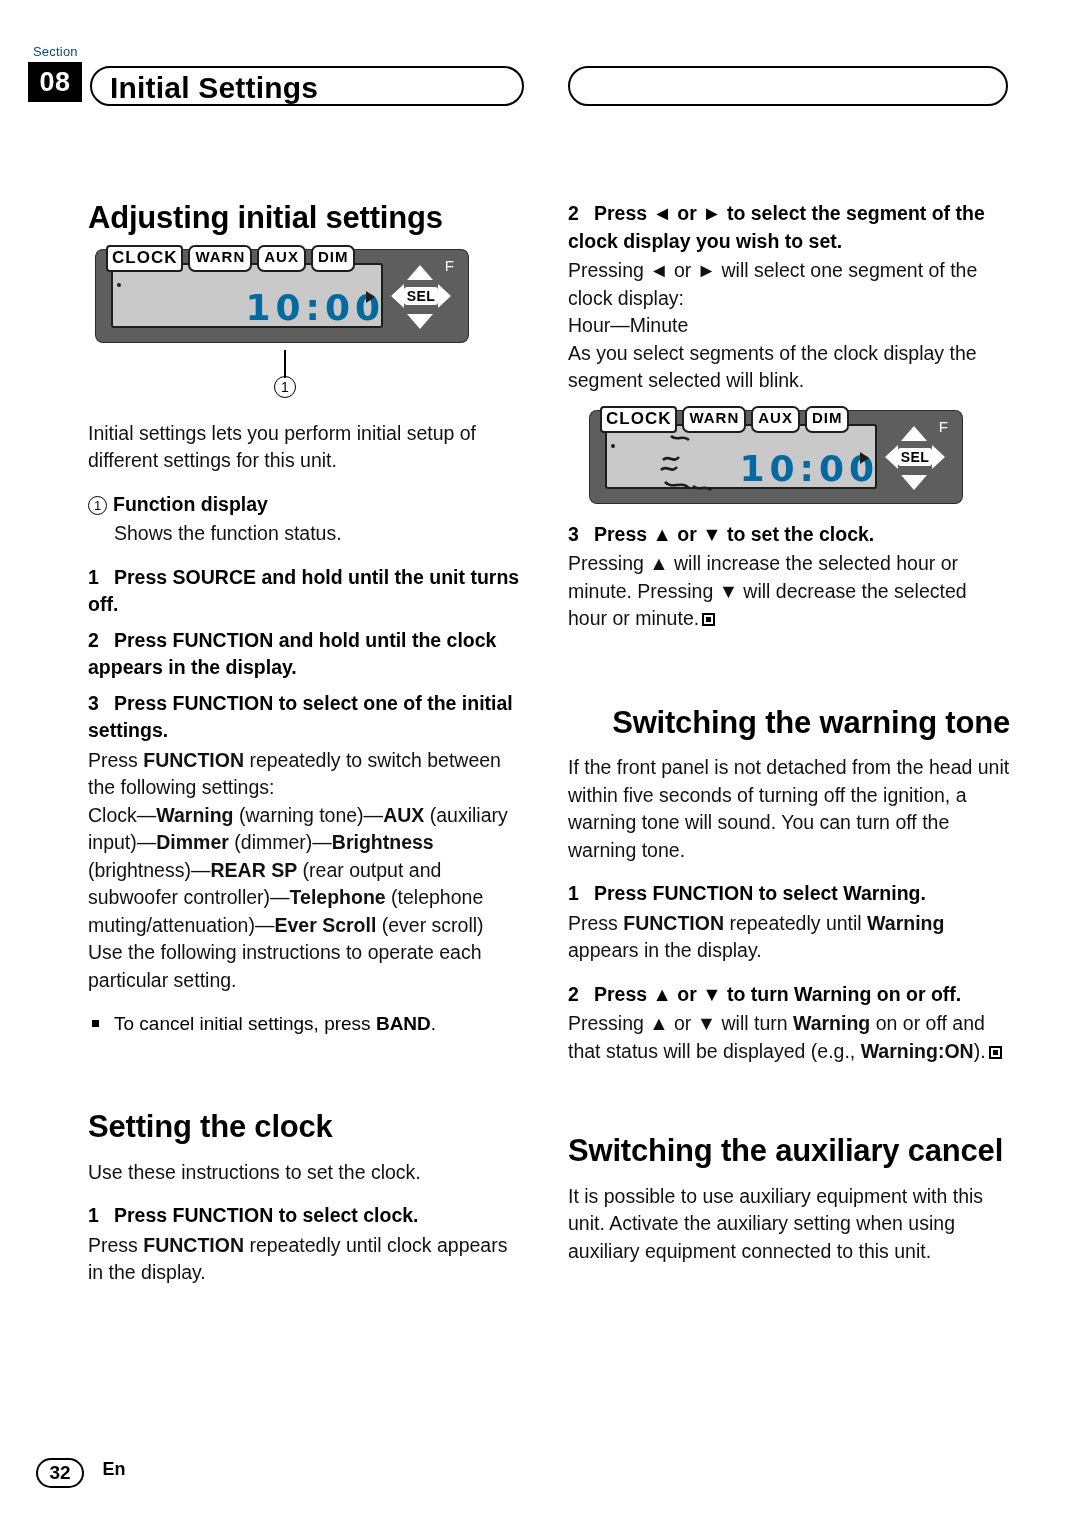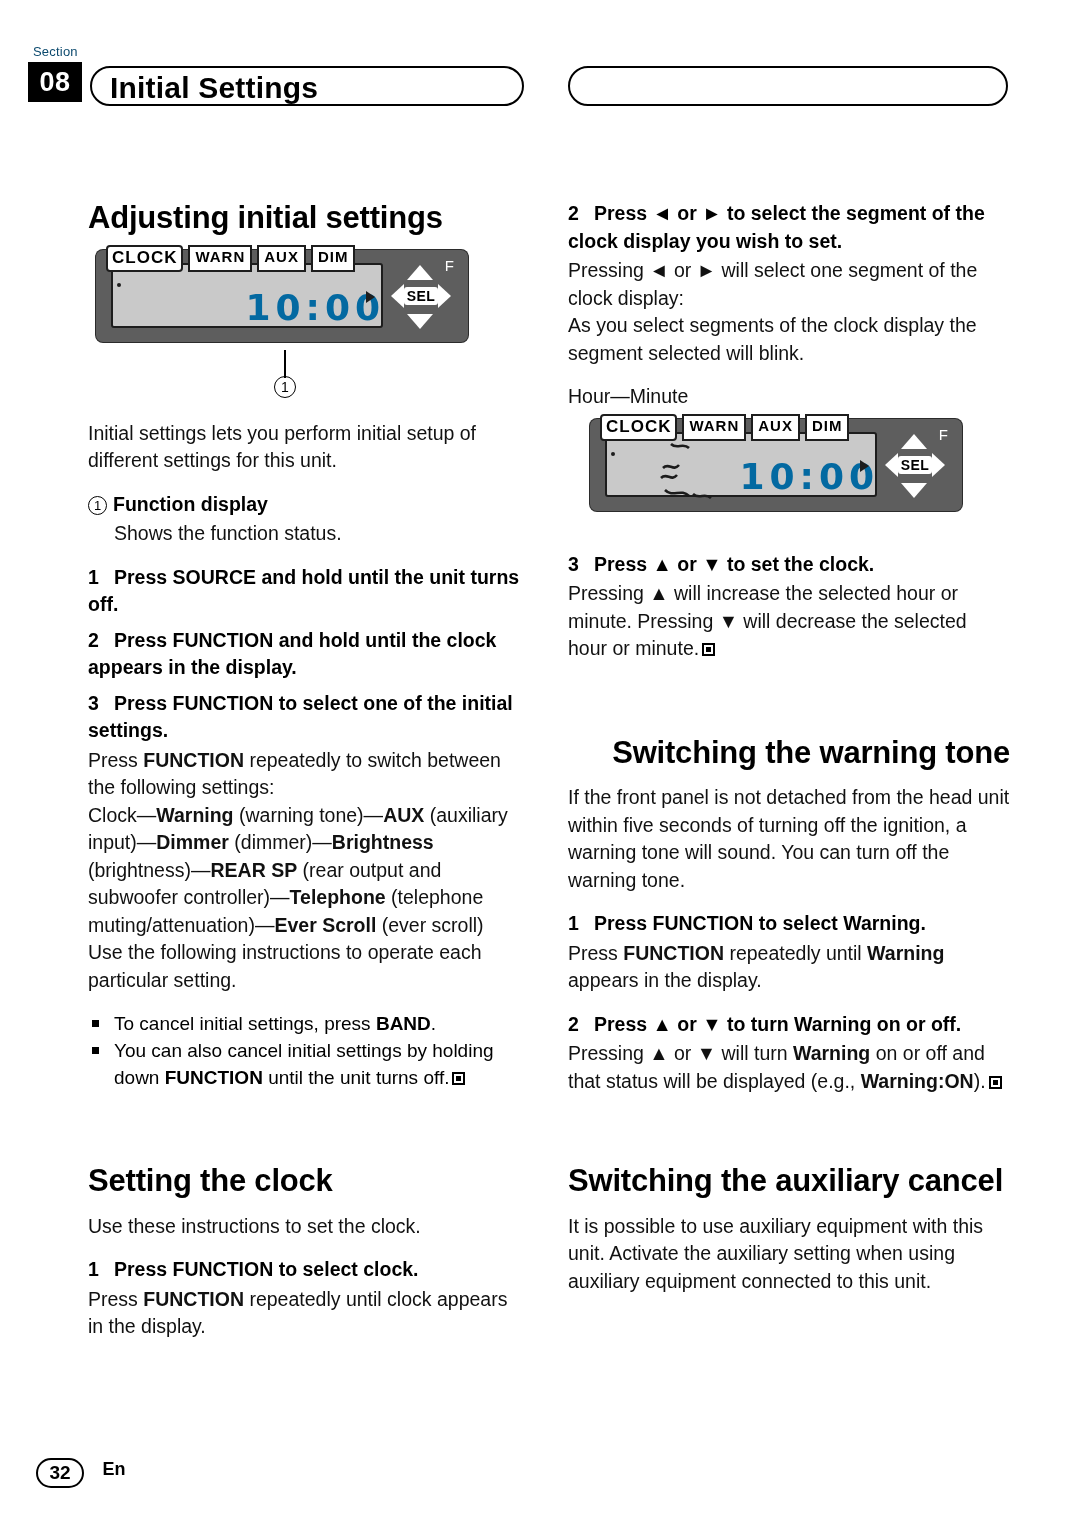--- a/index.html
+++ b/index.html
@@ -99,21 +99,21 @@
     background: #c9c9c9; border: 2px solid #1d1d1d; border-radius: 3px;
   }
   .unit .bigtime {
     position: absolute; left: 0; top: 22px; width: 272px;
     text-align: right; font-size: 36px; font-weight: bold;
     font-family: "DejaVu Sans", sans-serif; letter-spacing: 5px;
     color: #0369a1;
   }
   .tags { position: absolute; left: 10px; top: -5px; display: flex; gap: 5px; }
   .tag {
-    background: #ffffff; border: 2px solid #1d1d1d; border-radius: 0;
+    background: #ffffff; border: 2px solid #1d1d1d; border-radius: 7px;
     font-size: 15px; font-weight: bold; letter-spacing: 1px;
     padding: 1px 5px 2px; color: #000;
     font-family: "Liberation Sans", sans-serif;
   }
   .tag.clock {
     background: #fff; border-radius: 4px; font-size: 17px;
     padding: 1px 4px 2px;
   }
   .dot-left {
     position: absolute; left: 4px; top: 18px; width: 4px; height: 4px;
@@ -231,23 +231,20 @@
       <span class="n">3</span><span>Press FUNCTION to select one of the initial settings.</span>
     </p>
     <p class="body tight">
       <span>Press </span><span class="b">FUNCTION</span><span> repeatedly to switch between the following settings:</span>
     </p>
     <p class="body tight" id="settings-chain"><span>Clock—</span><span class="b">Warning</span><span> (warning tone)—</span><span class="b">AUX</span><span> (auxiliary input)—</span><span class="b">Dimmer</span><span> (dimmer)—</span><span class="b">Brightness</span><span> (brightness)—</span><span class="b">REAR SP</span><span> (rear output and subwoofer controller)—</span><span class="b">Telephone</span><span> (telephone muting/attenuation)—</span><span class="b">Ever Scroll</span><span> (ever scroll)</span></p>
     <p class="body" style="margin-top:0;">Use the following instructions to operate each particular setting.</p>
     <p class="bullet-row">
       <span class="sq"></span><span>To cancel initial settings, press </span><span class="b">BAND</span><span>.</span>
     </p>
-    <p class="bullet-row">
-      <span class="sq"></span><span>You can also cancel initial settings by holding down </span><span class="b">FUNCTION</span><span> until the unit turns off.</span><span class="endmark"><i></i></span>
-    </p>
   </div>
 
   <h2 class="head" style="margin-top:72px;">Setting the clock</h2>
   <p class="body">Use these instructions to set the clock.</p>
   <div class="stepwrap">
     <p class="step">
       <span class="n">1</span><span>Press FUNCTION to select clock.</span>
     </p>
     <p class="body tight">
       <span>Press </span><span class="b">FUNCTION</span><span> repeatedly until clock appears in the display.</span>
@@ -255,22 +252,22 @@
   </div>
 </div>
 
 <div class="col right">
 
   <div class="stepwrap">
     <p class="step">
       <span class="n">2</span><span>Press ◄ or ► to select the segment of the clock display you wish to set.</span>
     </p>
     <p class="body tight">Pressing ◄ or ► will select one segment of the clock display:</p>
+    <p class="body tight">Hour—Minute</p>
     <p class="body">As you select segments of the clock display the segment selected will blink.</p>
-    <p class="body tight">Hour—Minute</p>
   </div>
 
   <div class="illus-wrap2">
     <div class="unit" style="margin-left:22px;">
       <div class="screen">
         <div class="dot-left"></div>
         <div class="bigtime">10:00</div>
         <div class="tri-right"></div>
         <div class="blink" style="left:50px;top:4px;">
           <svg width="78" height="62" viewBox="0 0 78 62">
@@ -294,21 +291,21 @@
         <div class="pad-mid">
           <span class="pad-l"></span>
           <span class="pad-sel">SEL</span>
           <span class="pad-r"></span>
         </div>
         <div class="pad-dn"></div>
       </div>
     </div>
   </div>
 
-  <div class="stepwrap" style="margin-top:22px;">
+  <div class="stepwrap" style="">
     <p class="step">
       <span class="n">3</span><span>Press ▲ or ▼ to set the clock.</span>
     </p>
     <p class="body tight">
       <span>Pressing ▲ will increase the selected hour or minute. Pressing ▼ will decrease the selected hour or minute.</span><span class="endmark"><i></i></span>
     </p>
   </div>
 
   <h2 class="head" style="margin-top:72px;text-align:right;">Switching the warning tone</h2>
   <p class="body">If the front panel is not detached from the head unit within five seconds of turning off the ignition, a warning tone will sound. You can turn off the warning tone.</p>

